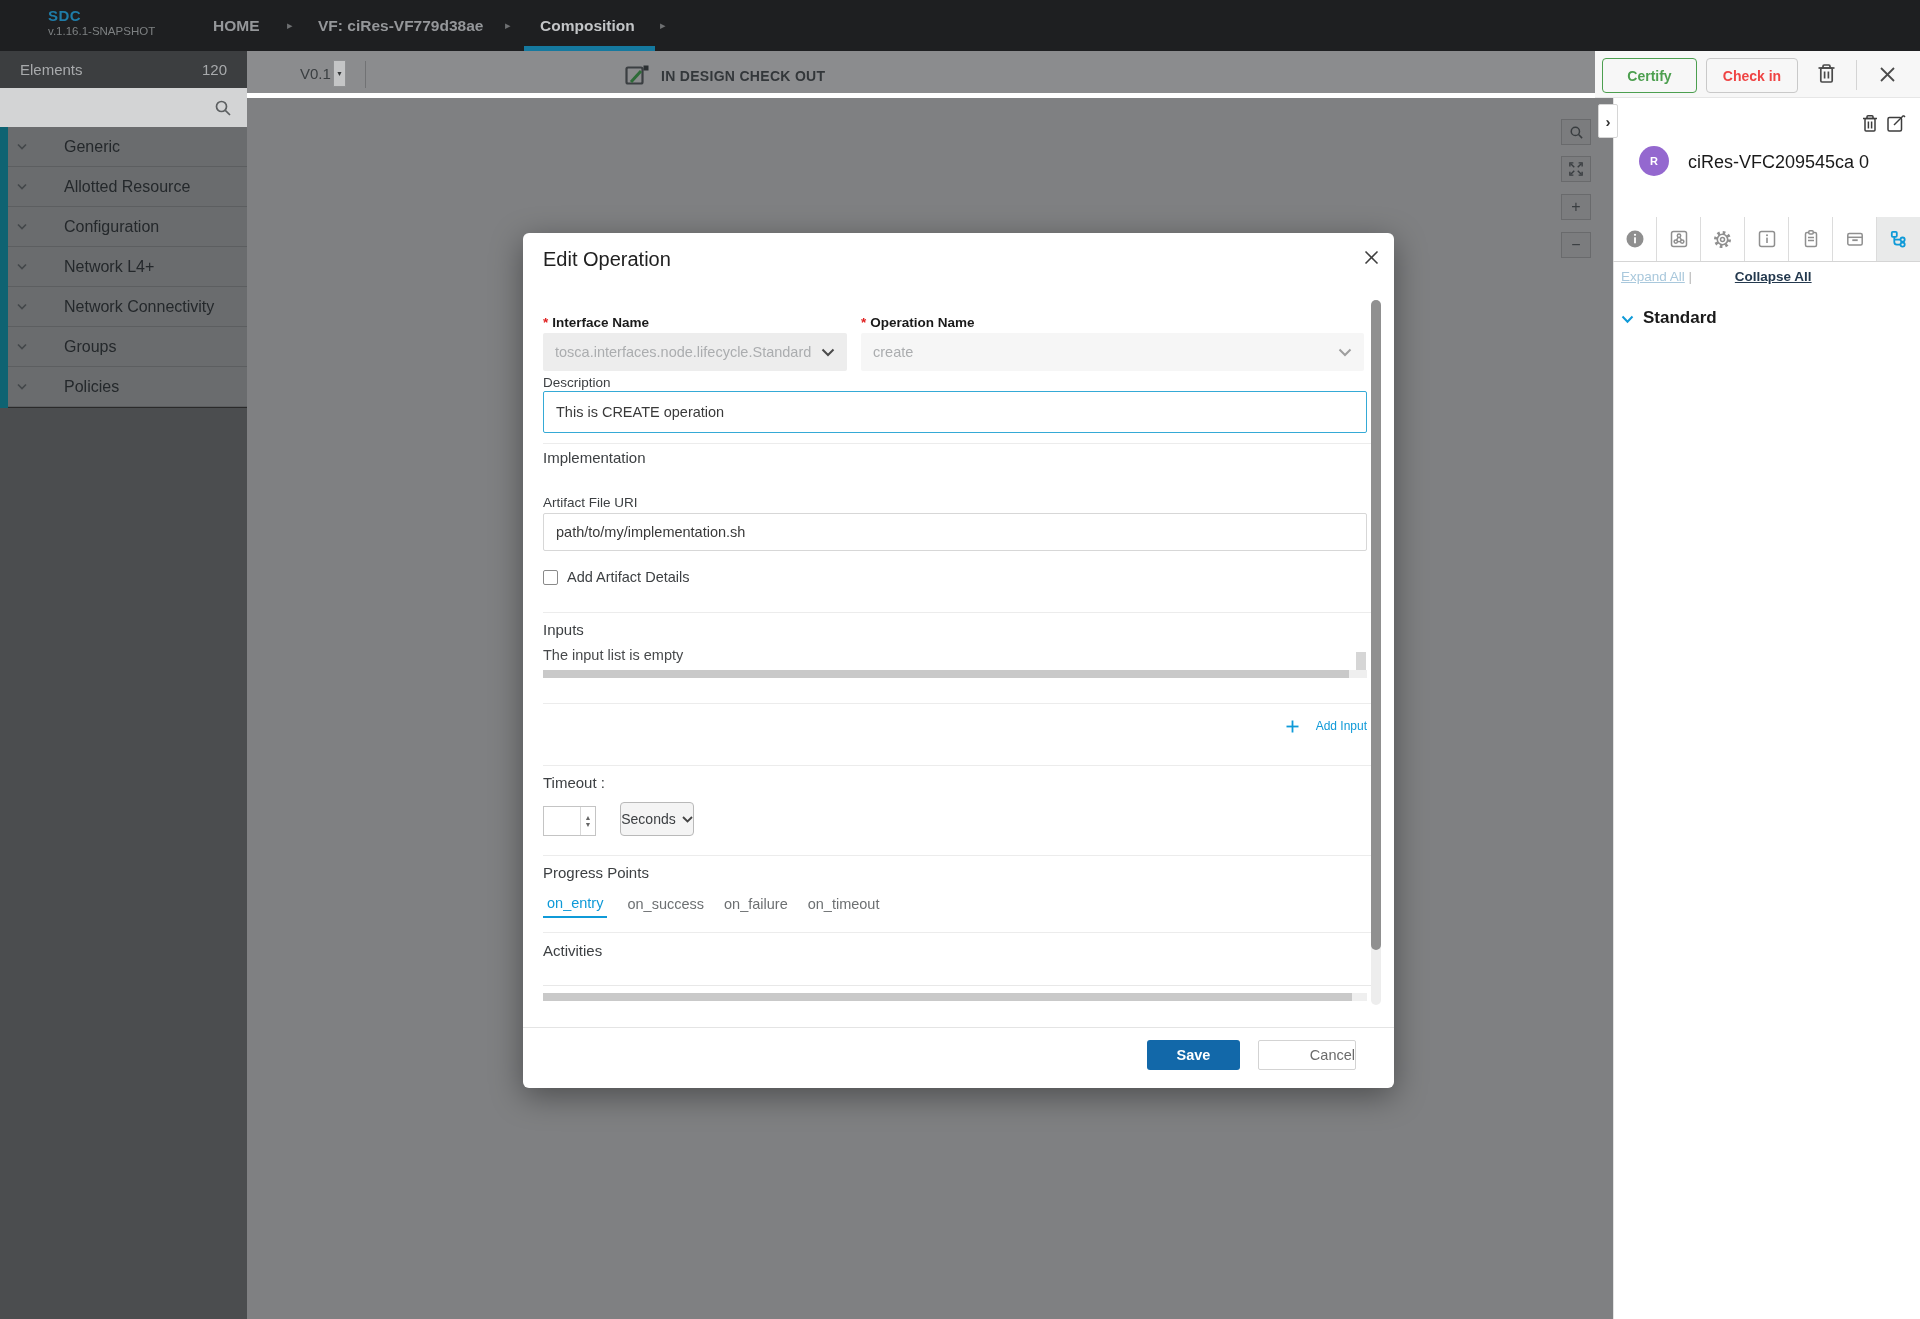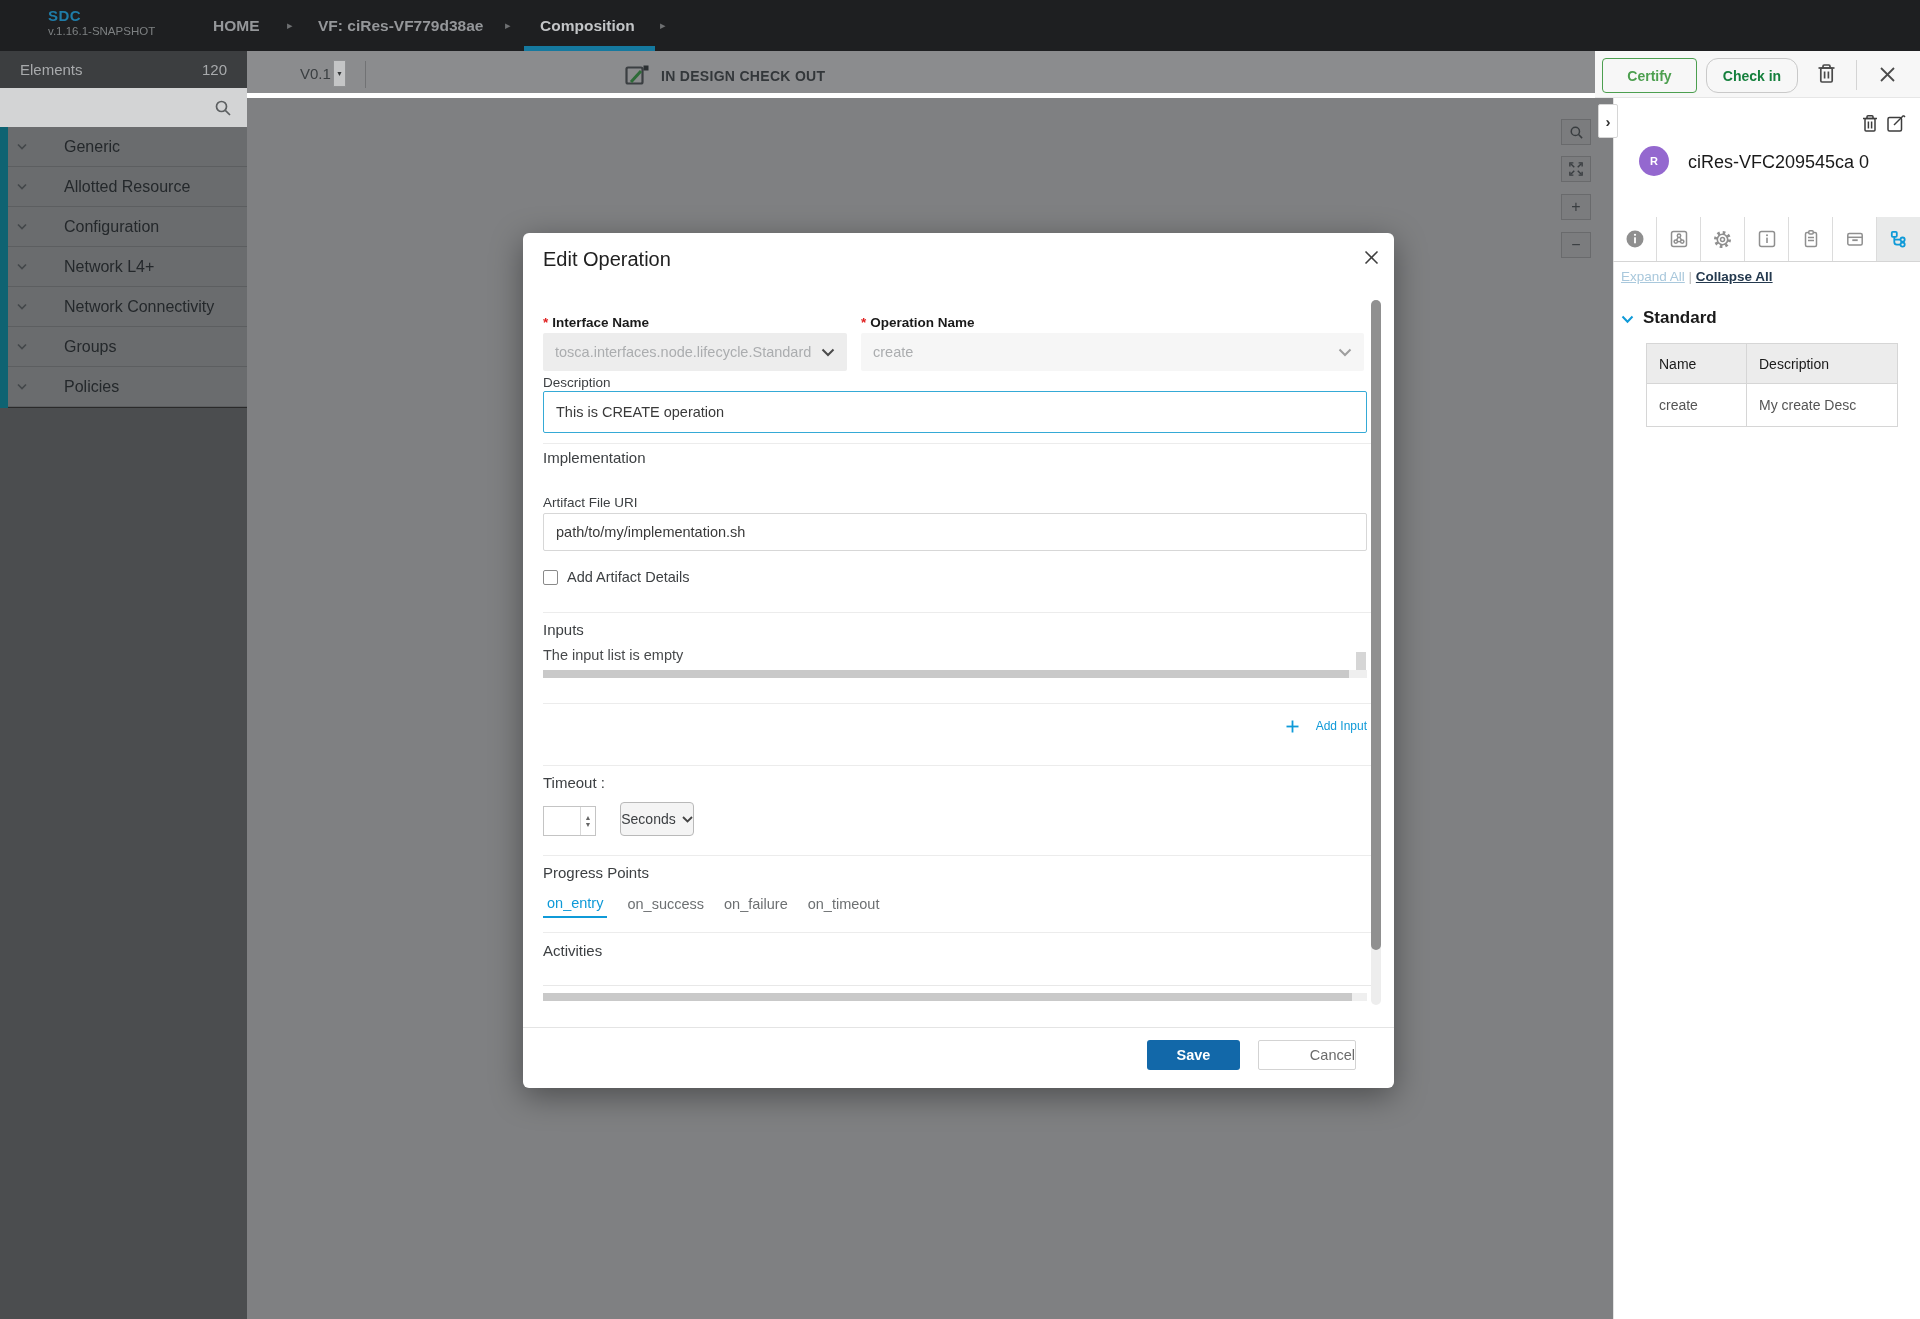--- a/index.html
+++ b/index.html
@@ -33,37 +33,37 @@
   .subhead{left:247px;top:51px;width:1348px;height:47px;background:#8b8c8e;border-bottom:5px solid #ffffff;box-sizing:border-box;}
   .canvas{left:247px;top:98px;width:1366px;height:1221px;background:#7f8082;}
   .zoom-btn{width:30px;height:26px;background:#7b7c7e;border:1px solid #696a6c;box-sizing:border-box;
             display:flex;align-items:center;justify-content:center;color:#393d40;font-size:16px;cursor:pointer;}
   .status-text{color:#33373a;font-size:14px;font-weight:bold;letter-spacing:.3px;}
 
   
   .right-head{left:1595px;top:51px;width:325px;height:47px;background:#f7f7f7;border-bottom:1px solid #e6e6e6;box-sizing:border-box;}
   .btn-certify{left:1602px;top:58px;width:93px;height:33px;border:1px solid #4c9f4f;border-radius:4px;color:#4c9f4f;
                background:transparent;font-size:14px;font-weight:600;display:flex;align-items:center;justify-content:center;cursor:pointer;}
-  .btn-checkin{left:1706px;top:58px;width:90px;height:33px;border:1px solid #c9c9c9;border-radius:12px;color:#15803d;
+  .btn-checkin{left:1706px;top:58px;width:90px;height:33px;border:1px solid #c9c9c9;border-radius:4px;color:#ef4444;
                background:#f7f7f7;font-size:14px;font-weight:600;display:flex;align-items:center;justify-content:center;cursor:pointer;}
 
   
   .rpanel{left:1613px;top:98px;width:307px;height:1221px;background:#ffffff;border-left:1px solid #e2e2e2;box-sizing:border-box;}
   .collapse-btn{left:1598px;top:104px;width:20px;height:34px;background:#ffffff;border:1px solid #d6d6d6;border-radius:2px;
                 display:flex;align-items:center;justify-content:center;color:#333;font-size:15px;font-weight:bold;cursor:pointer;box-sizing:border-box;}
   .avatar{left:1639px;top:146px;width:30px;height:30px;border-radius:50%;background:#9468cf;color:#fff;
           font-size:11px;font-weight:bold;display:flex;align-items:center;justify-content:center;}
   .ptitle{left:1688px;top:152px;color:#1a1a1a;font-size:18px;}
   .ptabs{left:1613px;top:217px;width:307px;height:45px;display:flex;border-bottom:1px solid #d5d5d5;box-sizing:border-box;}
   .ptab{flex:1;display:flex;align-items:center;justify-content:center;border-left:1px solid #dcdcdc;cursor:pointer;box-sizing:border-box;}
   .ptab:first-child{border-left:none;}
   .ptab.active{background:#e9eaea;}
   .xlinks{left:1621px;top:269px;font-size:13.5px;}
   .link-expand{color:#a9c8dc;text-decoration:underline;cursor:pointer;}
-  .link-collapse{color:#24394e;font-weight:600;text-decoration:underline;cursor:pointer;}
+  .link-collapse{color:#24394e;font-weight:600;text-decoration:underline;cursor:pointer;margin-left:39px;}
   .sec-title{left:1643px;top:308px;color:#1a1a1a;font-size:17px;font-weight:bold;}
   .ptable{left:1646px;top:343px;width:252px;border:1px solid #d6d6d6;border-collapse:collapse;font-size:14px;}
   .ptable th{background:#ececec;color:#1a1a1a;font-weight:500;text-align:left;height:39px;padding:0 0 0 12px;border:1px solid #d6d6d6;}
   .ptable td{background:#fff;color:#555;height:42px;padding:0 0 0 12px;border:1px solid #d6d6d6;}
 
   
   .modal{left:523px;top:233px;width:871px;height:855px;background:#ffffff;border-radius:6px;
          box-shadow:0 8px 32px rgba(0,0,0,.4);}
   .m-title{left:20px;top:15px;color:#212121;font-size:20px;}
   .m-label-sm{font-size:13.5px;color:#3d4043;}
@@ -331,32 +331,20 @@
     <span class="link-expand">Expand All</span>
     <span style="color:#b8b8b8;"> | </span>
     <span class="link-collapse">Collapse All</span>
   </div>
 
   <svg class="abs" style="left:1621px;top:315px;" width="13" height="9" viewBox="0 0 13 9">
     <polyline points="1.5,1.5 6.5,6.8 11.5,1.5" fill="none" stroke="#0f9ad8" stroke-width="2"></polyline>
   </svg>
   <div class="abs sec-title">Standard</div>
 
-  <table class="abs ptable">
-    <tbody>
-        <tr>
-      <th style="width:87px;">Name</th>
-      <th>Description</th>
-    </tr>
-    <tr>
-      <td>create</td>
-      <td>My create Desc</td>
-    </tr>
-  </tbody>
-    </table>
 
   <div class="abs modal">
     <div class="abs m-title">Edit Operation</div>
     <svg class="abs" style="right:15px;top:17px;" width="15" height="15" viewBox="0 0 15 15">
       <g stroke="#3f3f3f" stroke-width="1.6">
           <line x1="1.5" y1="1.5" x2="13.5" y2="13.5"></line>
           <line x1="13.5" y1="1.5" x2="1.5" y2="13.5"></line>
         </g>
     </svg>
 

